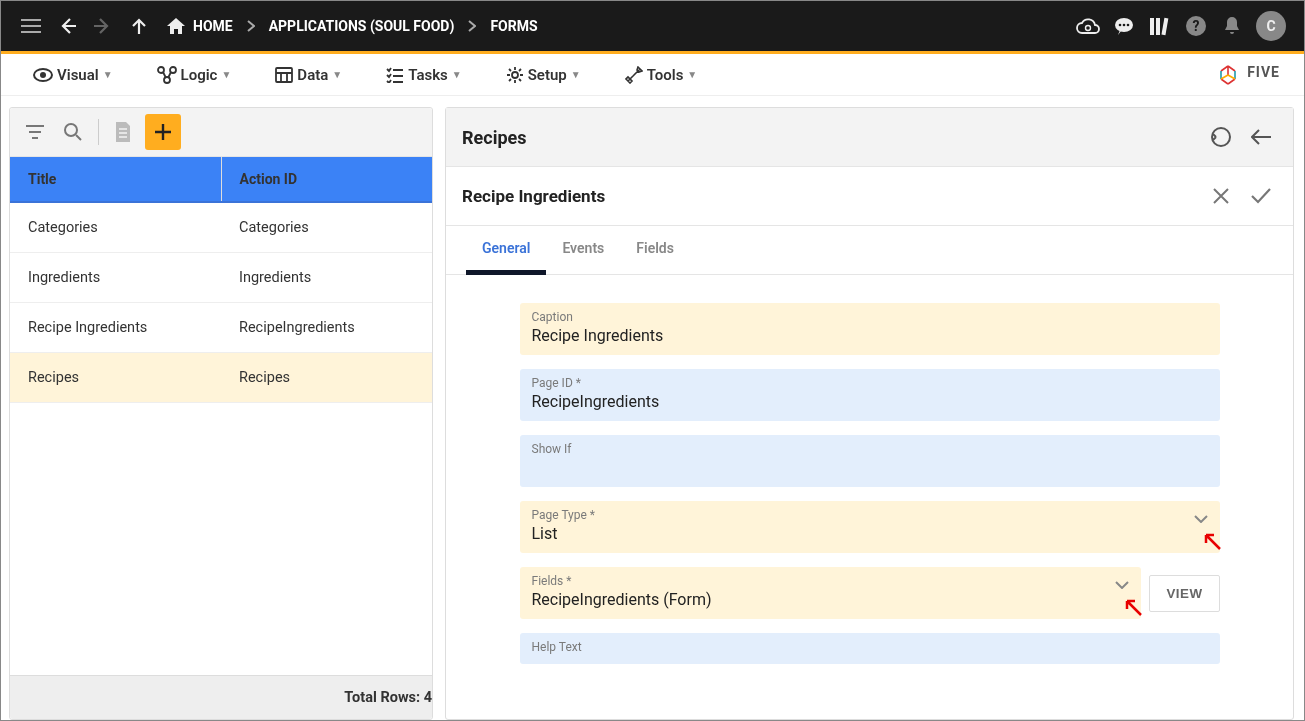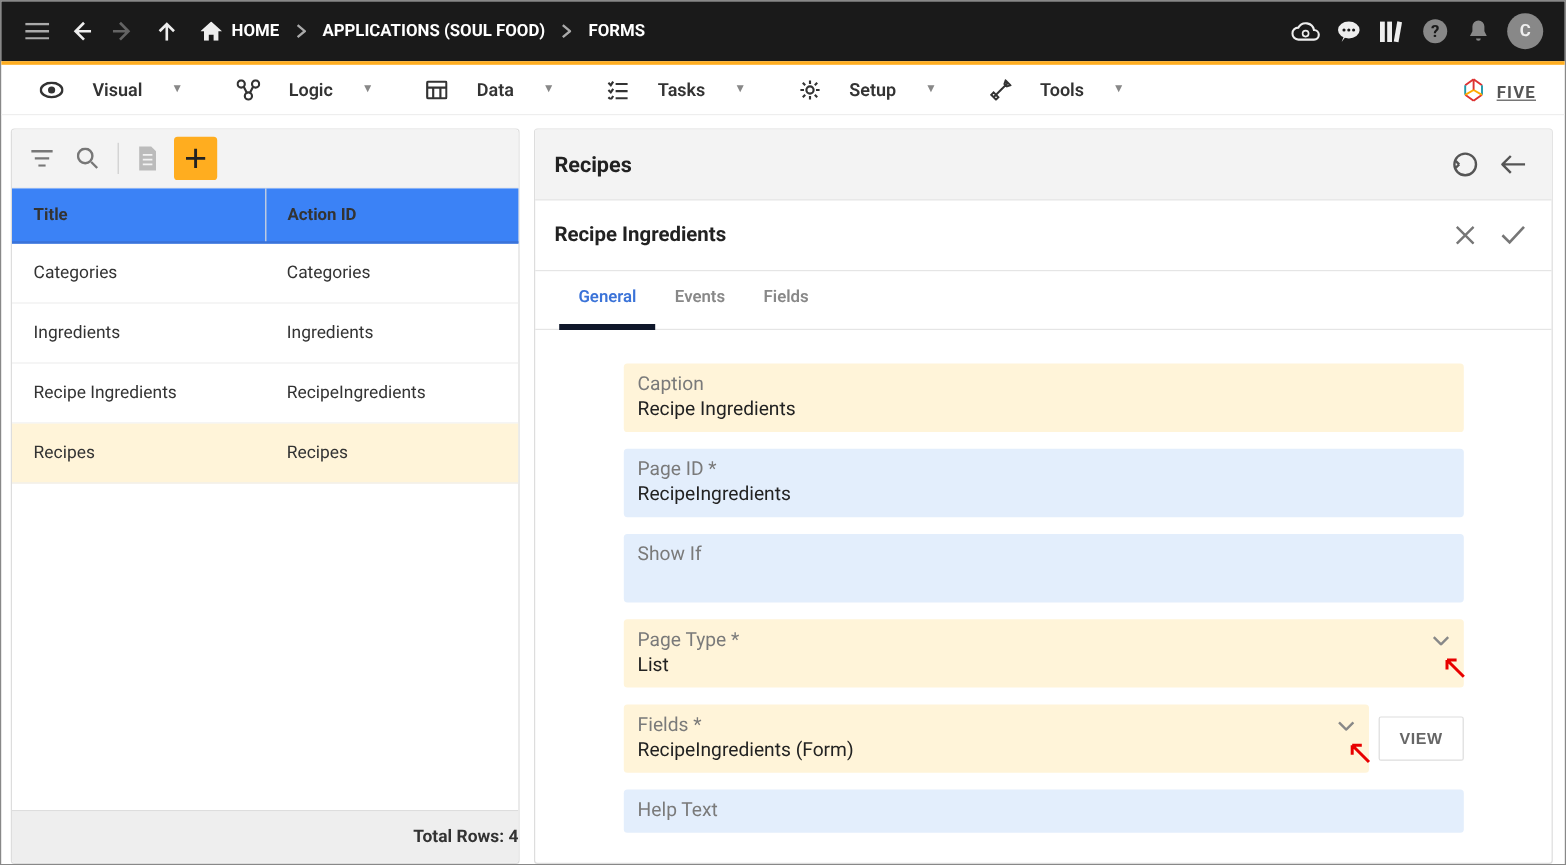--- a/index.html
+++ b/index.html
@@ -11,23 +11,23 @@
   .nav-arrow.disabled { opacity: .35; }
   .bc-item { display:flex; align-items:flex-start; padding:0 10px; color:#fff; font-weight:700; font-size:14px; cursor:pointer; }
   .bc-item .home-icon { margin-right:8px; }
   .bc-sep { display:flex; align-items:center; color:#888; padding:0 4px; }
   .top-spacer { flex:1; }
   .avatar { width:30px; height:30px; border-radius:50%; background:#888; color:#eee; display:flex; align-items:center; justify-content:center; font-weight:700; margin:0 6px; cursor:pointer; }
   .accent-line { height:3px; background:#ffad1f; }
   
   
   .menubar { display:flex; align-items:center; height:42px; border-bottom:1px solid #eee; padding:0 10px; }
-  .menu-item { display:flex; align-items:center; gap:24px; padding:8px 22px; color:#333; font-weight:600; cursor:pointer; font-size:15px; }
+  .menu-item { display:flex; align-items:center; gap:4px; padding:8px 22px; color:#333; font-weight:600; cursor:pointer; font-size:15px; }
   .menu-item .caret { color:#888; font-size:10px; }
-  .brand { margin-left:auto; display:flex; align-items:flex-end; gap:8px; padding-right:14px; font-weight:700; letter-spacing:1px; color:#555;text-decoration:underline;}
+  .brand { margin-left:auto; display:flex; align-items:flex-start; gap:8px; padding-right:14px; font-weight:700; letter-spacing:1px; color:#555;}
   .brand-logo { width:22px; height:22px; position:relative; }
   
   
   .workspace { display:flex; height: calc(721px - 50px - 3px - 42px - 2px); padding: 11px 0 0 8px; }
   
   
   .left { width: 424px; display:flex; flex-direction:column; border:1px solid #ddd; border-radius:3px; background:#fff; }
   .search-row { display:flex; align-items:center; background:#f3f3f3; padding:6px; border-bottom:1px solid #e5e5e5; border-radius:3px 3px 0 0; }
   .filter-icon { padding:6px 10px; color:#777; }
   .search-input { flex:1; border:none; background:transparent; font-size:16px; color:#555; outline:none; padding:8px; }
@@ -56,21 +56,21 @@
   .tabs { display:flex; padding:0 20px; border-bottom:1px solid #e5e5e5; }
   .tab { padding:14px 16px; font-weight:600; color:#888; cursor:pointer; }
   .tab.active { color:#3b73d8; border-bottom:5px solid #0f172a; margin-bottom:-1px; }
   
   .form-scroll { flex:1; overflow:auto; padding:28px 24px; }
   .form-center { display:flex; flex-direction:column; gap:14px; max-width:700px; margin:0 auto; }
   .field-wrap { display:flex; align-items:center; gap:8px; }
   .field { flex:1; border-radius:3px; padding:7px 12px 8px 12px; position:relative; }
   .field.req { background:#fff4d9; }
   .field.opt { background:#e3eefc; }
-  .f-label { font-size:16px; color:#7a7a7a; margin-bottom:2px; display:block; }
+  .f-label { font-size:12px; color:#7a7a7a; margin-bottom:2px; display:block; }
   .f-value { font-size:16px; color:#222; min-height:21px; }
   .f-value.placeholder { color:#888; }
   .chev { position:absolute; right:12px; top:14px; color:#888; }
   .view-btn { border:1px solid #ddd; background:#fff; color:#666; font-weight:700; padding:10px 16px; cursor:pointer; letter-spacing:.5px; border-radius:2px; }
   
   .red-arrow { position:absolute; pointer-events:none; color:#e80000; }
   
   svg { display:block; }
 </style>
 </head>

